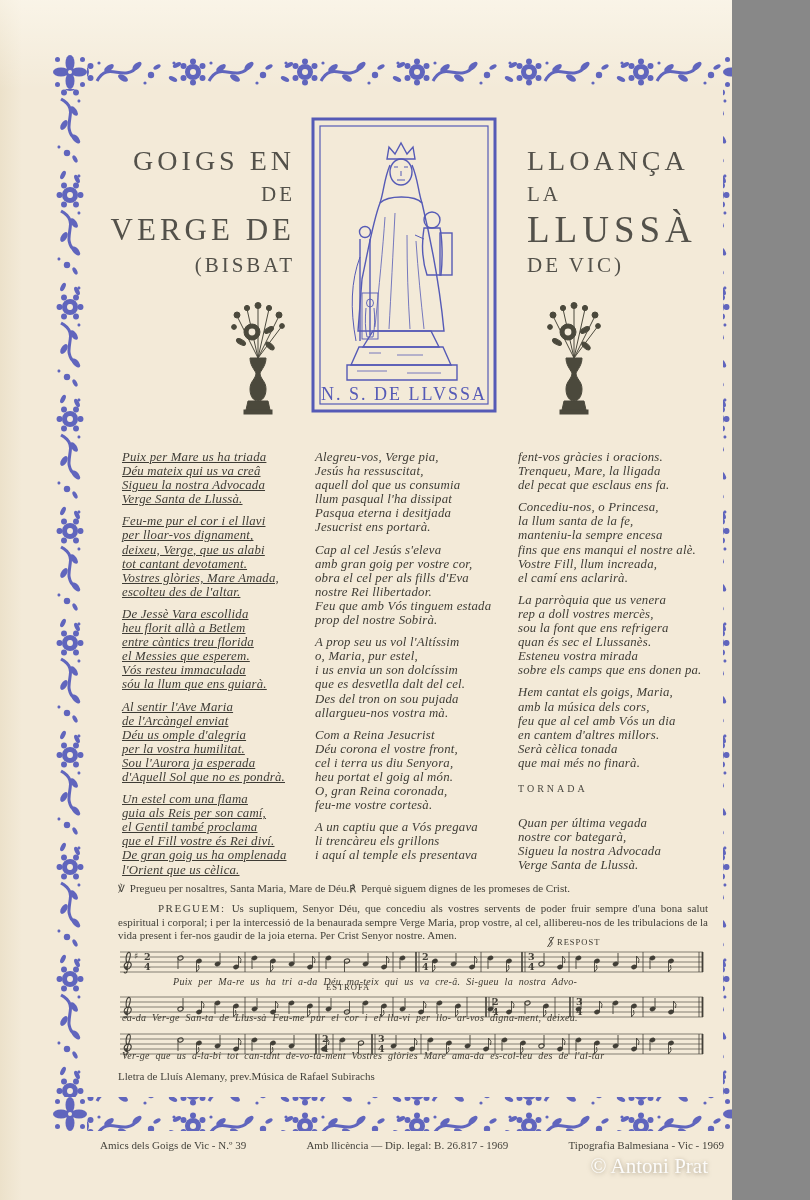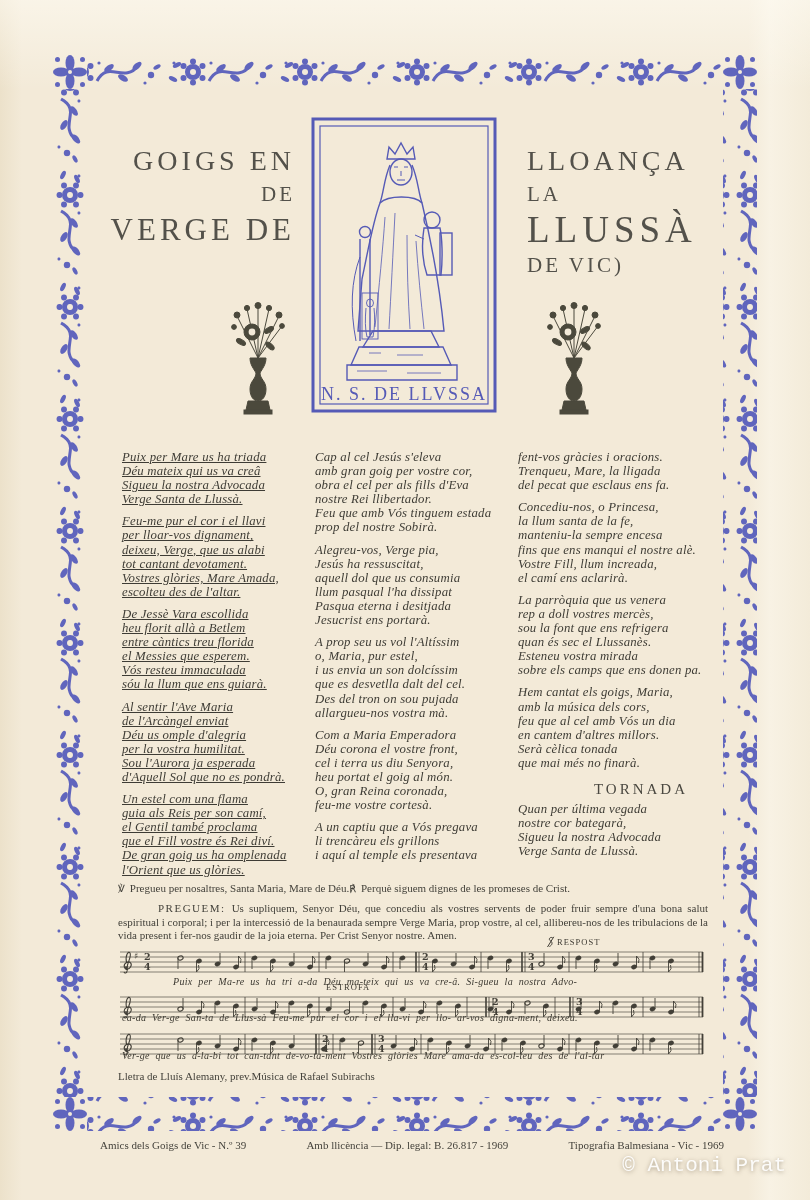--- a/index.html
+++ b/index.html
@@ -1,16 +1,16 @@
 <!DOCTYPE html>
 <html><head>
 <meta charset="utf-8">
 <style>
   html,body{margin:0;padding:0;background:#888;}
-  .page{position:relative;width:810px;height:1200px;overflow:hidden;
+  .page{position:relative;width:732px;height:1200px;overflow:hidden;
     font-family:"Liberation Serif",serif;color:#403d35;
     background:
       linear-gradient(180deg, rgba(255,252,244,.55) 0, rgba(255,252,244,0) 90px),
       linear-gradient(90deg, #ece1ca 0, #f3ead8 22px, #f3ead8 748px, #f8f2e4 770px, #f3ebd9 810px),
       #f2e9d6;}
   
   .border-svg{position:absolute;left:53px;top:55px;}
   
   .title-left{position:absolute;left:90px;top:143px;width:205px;text-align:right;color:#53514a;}
   .title-right{position:absolute;left:527px;top:143px;width:210px;text-align:left;color:#53514a;}
@@ -21,22 +21,22 @@
   
   .woodcut{position:absolute;left:311px;top:117px;}
   
   .vase{position:absolute;top:300px;}
   .vase.left{left:225px;} .vase.right{left:541px;}
   
   .vcol{position:absolute;top:450px;font-style:italic;font-size:12.8px;
     line-height:14.1px;color:#3e3c35;letter-spacing:.2px;}
   .vcol1{left:122px;width:185px;text-decoration:underline;} .vcol2{left:315px;width:190px;} .vcol3{left:518px;width:200px;}
   .stanza{margin-bottom:8px;}
-  .tornada{font-style:normal;text-align:right;font-size:15px;letter-spacing:3px;
-    color:#4a4840;margin:12px 30px 6px 0;}
+  .tornada{font-style:normal;text-align:left;font-size:10px;letter-spacing:3px;
+    color:#4a4840;margin:12px 30px 20px 0;}
   
   .versicle{position:absolute;left:118px;top:882px;width:594px;display:flex;
     font-size:11px;color:#44423b;}
   .vr-mark{font-family:"DejaVu Sans",sans-serif;font-size:10px;margin-right:5px;}
   .prayer{position:absolute;left:118px;top:902px;width:590px;font-size:11px;
     line-height:13.6px;text-align:justify;color:#44423b;text-indent:40px;}
   .prayer .plabel{letter-spacing:1.5px;margin-right:6px;}
   
   .music{position:absolute;left:118px;top:936px;width:588px;color:#423f37;}
   .mlabel{position:absolute;font-size:8.5px;letter-spacing:1px;color:#3d3a32;display:flex;align-items:center;gap:2px;text-align:right;}
@@ -45,21 +45,21 @@
   .staff1{top:12px;} .staff2{top:57px;} .staff3{top:94px;}
   .lyric{position:absolute;left:0;width:588px;font-style:italic;font-size:10px;
     letter-spacing:.3px;word-spacing:3px;color:#3c3931;white-space:nowrap;}
   .lyric1{top:40px;padding-left:55px;} .lyric2{top:76px;padding-left:4px;} .lyric3{top:114px;padding-left:4px;}
   .credits{position:absolute;left:118px;top:1070px;width:588px;display:flex;
     font-size:11px;color:#45433c;}
   
   .footer{position:absolute;left:100px;top:1139px;width:624px;display:flex;
     justify-content:space-between;font-size:11px;color:#45433c;}
   .watermark{position:absolute;right:24px;top:1154px;
-    font-family:Liberation Mono, monospace;font-size:21px;
+    font-family:Liberation Serif, serif;font-size:21px;
     color:rgba(255,255,255,.92);text-shadow:0 1px 4px rgba(125,110,88,.65);}
   .segno{display:inline-block;}
 </style>
 </head>
 <body>
 
 <div class="page">
 
   <svg class="border-svg" width="704" height="1080">
     <defs>
@@ -110,20 +110,21 @@
     <use href="#bcorner" x="0" y="0"></use>
       <use href="#bcorner" x="670" y="0"></use>
     <use href="#bcorner" x="0" y="1042"></use>
       <use href="#bcorner" x="670" y="1042"></use>
   </svg>
 
   <div class="title-left">
     <div class="t-big">GOIGS EN</div>
     <div class="t-small">DE</div>
     <div class="t-huge-l">VERGE DE</div>
+    <div class="t-small">(BISBAT</div>
   </div>
 
   <div class="title-right">
     <div class="t-big">LLOANÇA</div>
     <div class="t-small">LA</div>
     <div class="t-huge-r">LLUSSÀ</div>
     <div class="t-small">DE VIC)</div>
   </div>
 
   <svg class="woodcut" width="186" height="296">
@@ -233,50 +234,50 @@
         <div>per la vostra humilitat.</div>
         <div>Sou l'Aurora ja esperada</div>
         <div>d'Aquell Sol que no es pondrà.</div>
       </div>
       <div class="stanza">
         <div>Un estel com una flama</div>
         <div>guia als Reis per son camí,</div>
         <div>el Gentil també proclama</div>
         <div>que el Fill vostre és Rei diví.</div>
         <div>De gran goig us ha omplenada</div>
-        <div>l'Orient que us glòries.</div>
+        <div>l'Orient que us cèlica.</div>
       </div>
     </div>
   <div class="vcol vcol2">
+      <div class="stanza">
+        <div>Alegreu-vos, Verge pia,</div>
+        <div>Jesús ha ressuscitat,</div>
+        <div>aquell dol que us consumia</div>
+        <div>llum pasqual l'ha dissipat</div>
+        <div>Pasqua eterna i desitjada</div>
+        <div>Jesucrist ens portarà.</div>
+      </div>
       <div class="stanza">
         <div>Cap al cel Jesús s'eleva</div>
         <div>amb gran goig per vostre cor,</div>
         <div>obra el cel per als fills d'Eva</div>
         <div>nostre Rei llibertador.</div>
         <div>Feu que amb Vós tinguem estada</div>
         <div>prop del nostre Sobirà.</div>
       </div>
       <div class="stanza">
-        <div>Alegreu-vos, Verge pia,</div>
-        <div>Jesús ha ressuscitat,</div>
-        <div>aquell dol que us consumia</div>
-        <div>llum pasqual l'ha dissipat</div>
-        <div>Pasqua eterna i desitjada</div>
-        <div>Jesucrist ens portarà.</div>
-      </div>
-      <div class="stanza">
         <div>A prop seu us vol l'Altíssim</div>
         <div>o, Maria, pur estel,</div>
         <div>i us envia un son dolcíssim</div>
         <div>que es desvetlla dalt del cel.</div>
         <div>Des del tron on sou pujada</div>
         <div>allargueu-nos vostra mà.</div>
       </div>
       <div class="stanza">
-        <div>Com a Maria Emperadora</div>
+        <div>Com a Reina Jesucrist</div>
         <div>Déu corona el vostre front,</div>
         <div>cel i terra us diu Senyora,</div>
         <div>heu portat el goig al món.</div>
         <div>O, gran Reina coronada,</div>
         <div>feu-me vostre cortesà.</div>
       </div>
       <div class="stanza">
         <div>A un captiu que a Vós pregava</div>
         <div>li trencàreu els grillons</div>
         <div>i aquí al temple els presentava</div>

